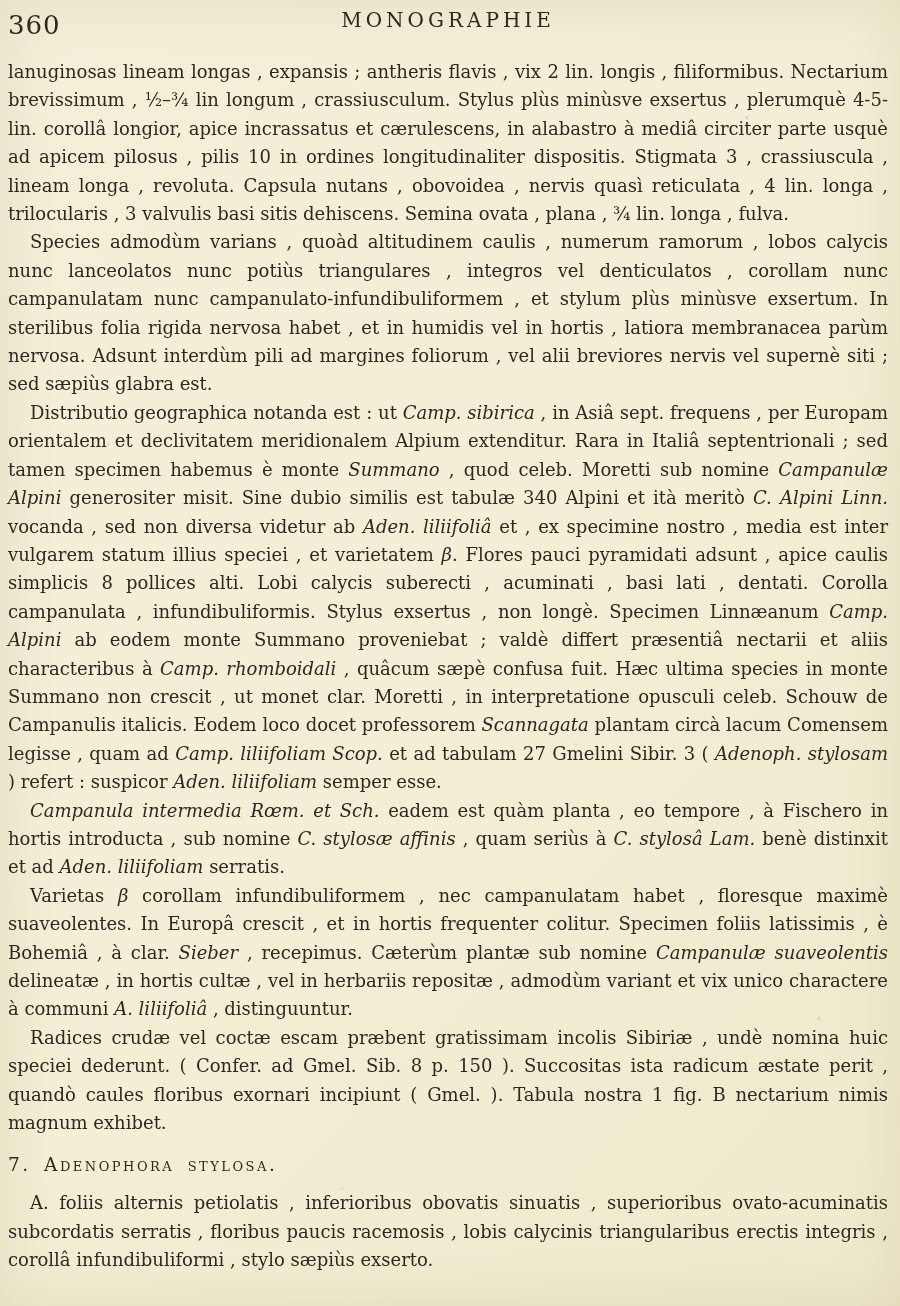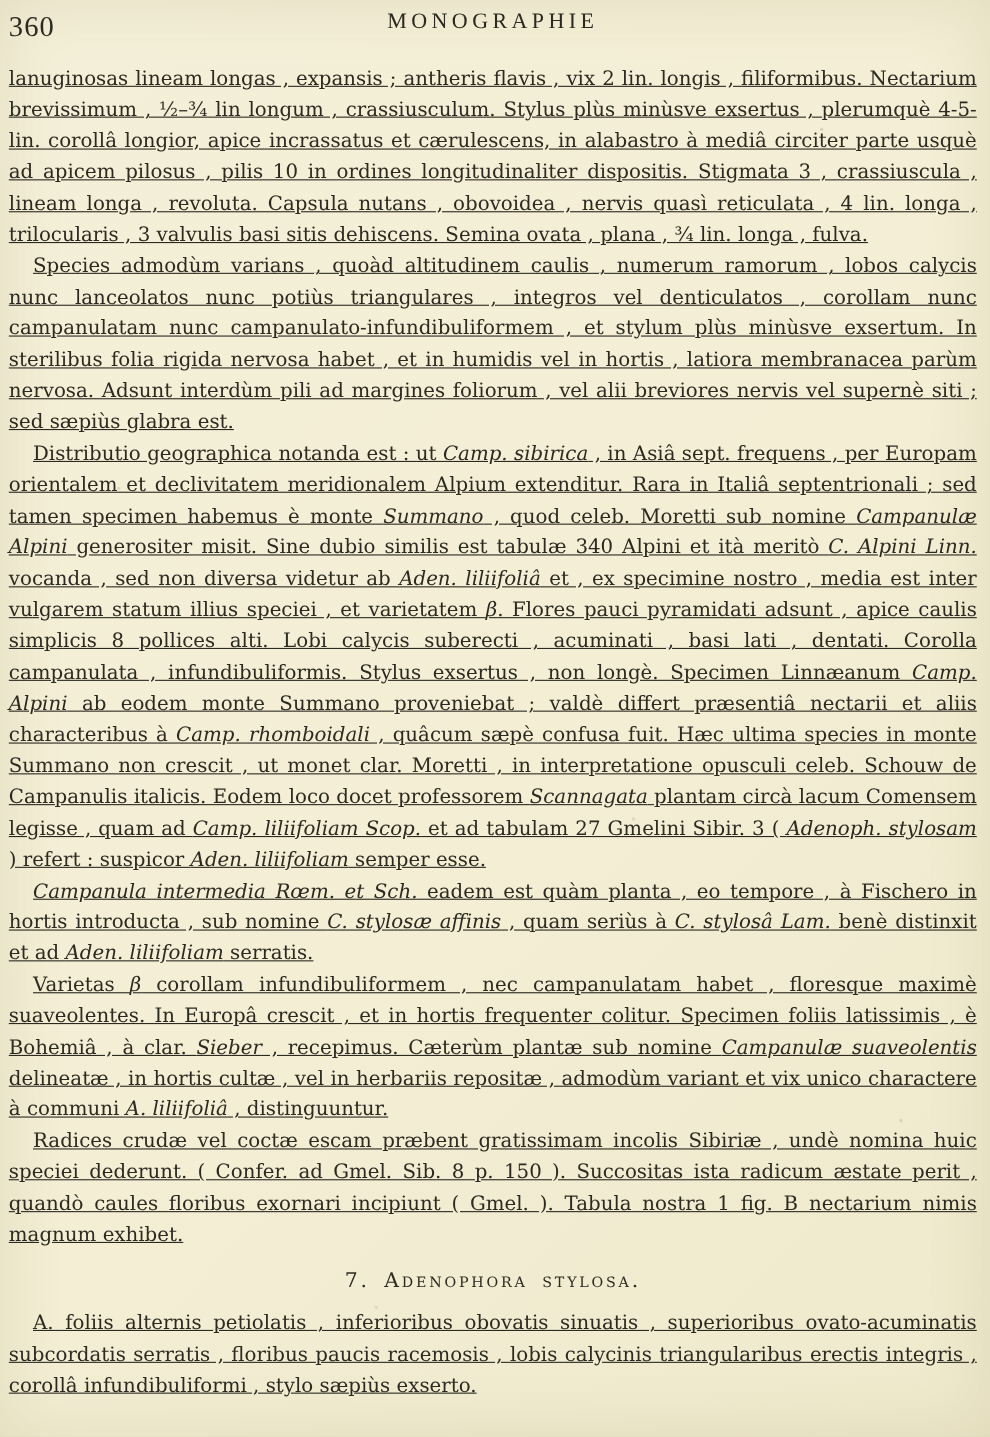--- a/index.html
+++ b/index.html
@@ -20,46 +20,44 @@
       radial-gradient(circle at 12% 34%, rgba(110,100,60,.16) 0 1px, rgba(110,100,60,0) 2px),
       radial-gradient(circle at 64% 57%, rgba(110,100,60,.15) 0 1px, rgba(110,100,60,0) 2px),
       radial-gradient(circle at 91% 78%, rgba(110,100,60,.17) 0 1px, rgba(110,100,60,0) 2px),
       radial-gradient(circle at 38% 91%, rgba(110,100,60,.15) 0 1px, rgba(110,100,60,0) 2px),
       linear-gradient(135deg, #f4efd8 0%, #f3eed4 55%, #efe9cd 100%);
     box-shadow: inset 0 0 60px rgba(130,110,55,.14);
   }
   .page-header {
     position: relative;
     height: 44px;
-    font-family: Liberation Serif, serif;
   }
   .page-number {
     position: absolute; left: 0; top: 2px;
     font-size: 26px; letter-spacing: 1px;
   }
   .running-title {
     position: absolute; left: 0; right: 0; top: 0;
     text-align: center;
     font-size: 20px;
     letter-spacing: 4px;
     word-spacing: 2px;
   }
   .text-column { margin-top: 6px; }
   .para {
     margin: 0;
     font-size: 18px;
     line-height: 28.4px;
     text-align: justify;
     hyphens: none;
-    text-decoration: underline;
   }
   .para.indent { text-indent: 22px; }
   .it { font-style: italic; }
   .species-heading {
-    text-align: center;
+    text-align: left;
     font-size: 18.5px;
     font-variant: small-caps;
     letter-spacing: 2.5px;
     word-spacing: 5px;
     margin: 17px 0 14px 0;
   }
 </style>
 </head>
 <body>
 

